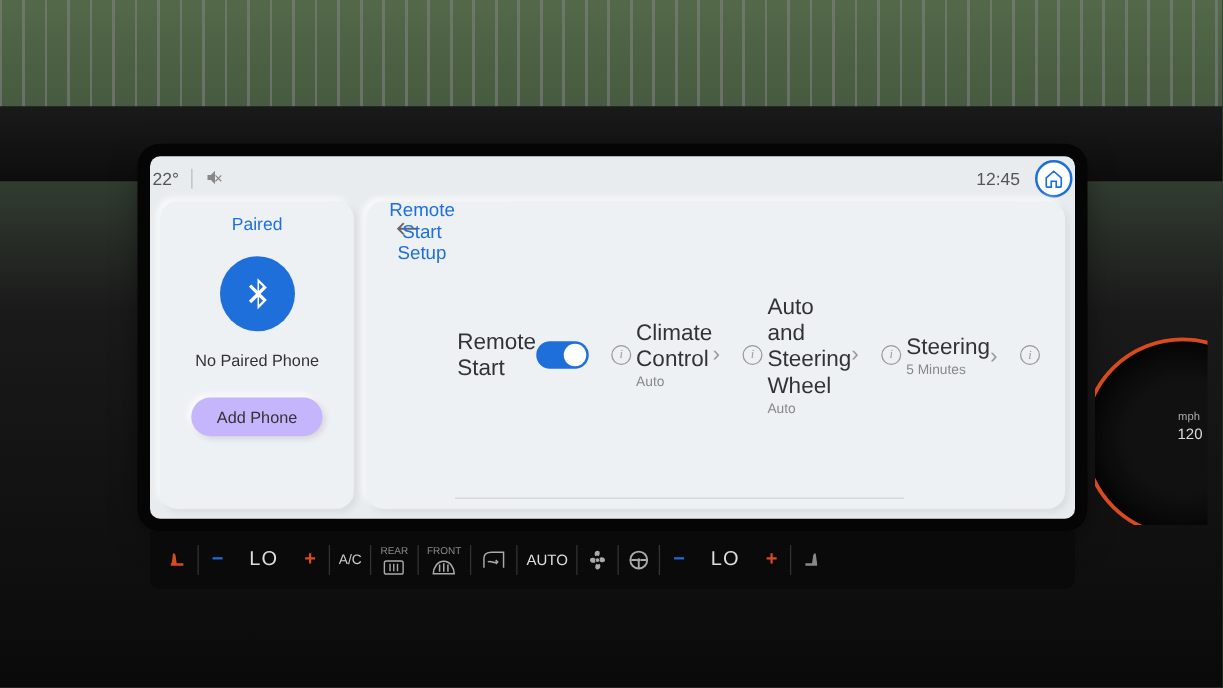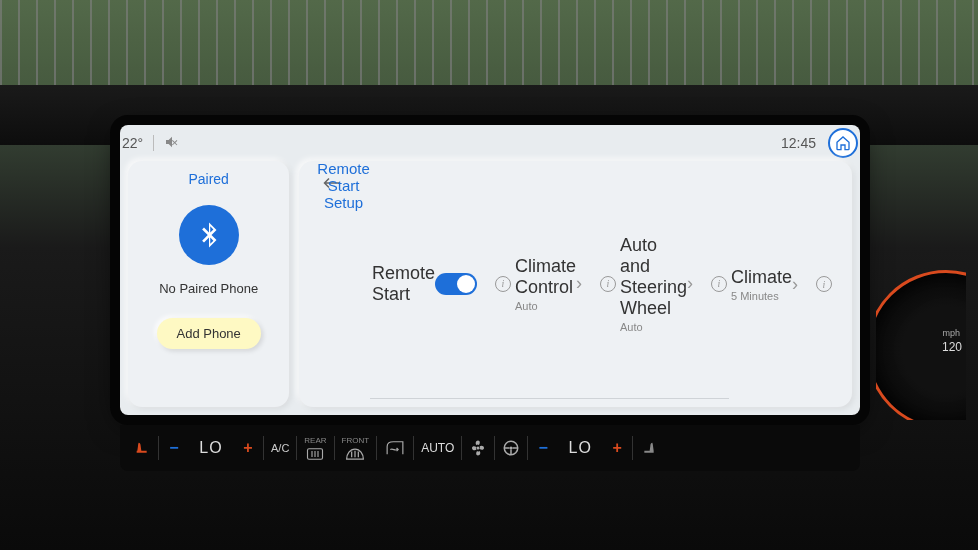--- a/index.html
+++ b/index.html
@@ -36,21 +36,21 @@
   
   .main { flex:1; display:flex; gap:0; padding:0 8px 8px 8px; }
 
   .card { background:#eef1f4; border-radius:14px; box-shadow: 2px 2px 6px rgba(0,0,0,.08), -2px -2px 6px rgba(255,255,255,.9); }
 
   .phone-panel { width:170px; margin-right:10px; display:flex; flex-direction:column; align-items:center; padding:10px 8px; }
   .phone-title { color:#1e6fd9; font-size:14px; margin-bottom:18px; }
   .bt-icon { width:60px; height:60px; border-radius:50%; background:#1e6fd9; display:flex; align-items:center; justify-content:center; margin-bottom:16px;}
   .bt-icon svg{width:30px;height:30px;fill:#fff;}
   .nopair { font-size:13px; color:#333; margin-bottom:22px; }
-  .addphone { padding:8px 20px; border-radius:18px; background:#fef9c3; border:none;
+  .addphone { padding:8px 20px; border-radius:18px; background:#c4b5fd; border:none;
     box-shadow: 2px 2px 5px rgba(0,0,0,.12), -2px -2px 5px rgba(255,255,255,.9);
     color:#333; font-size:13px; cursor:pointer;}
 
   .settings-panel { flex:1; display:flex; padding:8px 18px; }
   .settings-header { display:flex; align-items:center; height:32px; margin-bottom:6px;}
   .back-btn { padding:2px 6px; color:#555; font-size:16px; cursor:pointer;}
   .settings-title { flex:1; text-align:center; color:#1e6fd9; font-size:15px; margin-left:-30px;}
   .row { display:flex; align-items:center; border-bottom:1px solid #cfd3d7; padding:8px 2px; }
   .row:last-child{border-bottom:none;}
   .row-labels { flex:1; }
@@ -166,21 +166,21 @@
           <div class="row-sub">Auto</div>
         </div>
         <div class="row-action">
           <span class="chevron">›</span>
           <div class="info-icn">i</div>
         </div>
       </div>
 
       <div class="row">
         <div class="row-labels">
-          <div class="row-title">Climate</div>
+          <div class="row-title">Steering</div>
           <div class="row-sub">5 Minutes</div>
         </div>
         <div class="row-action">
           <span class="chevron">›</span>
           <div class="info-icn">i</div>
         </div>
       </div>
 
     </div>
   </div>

